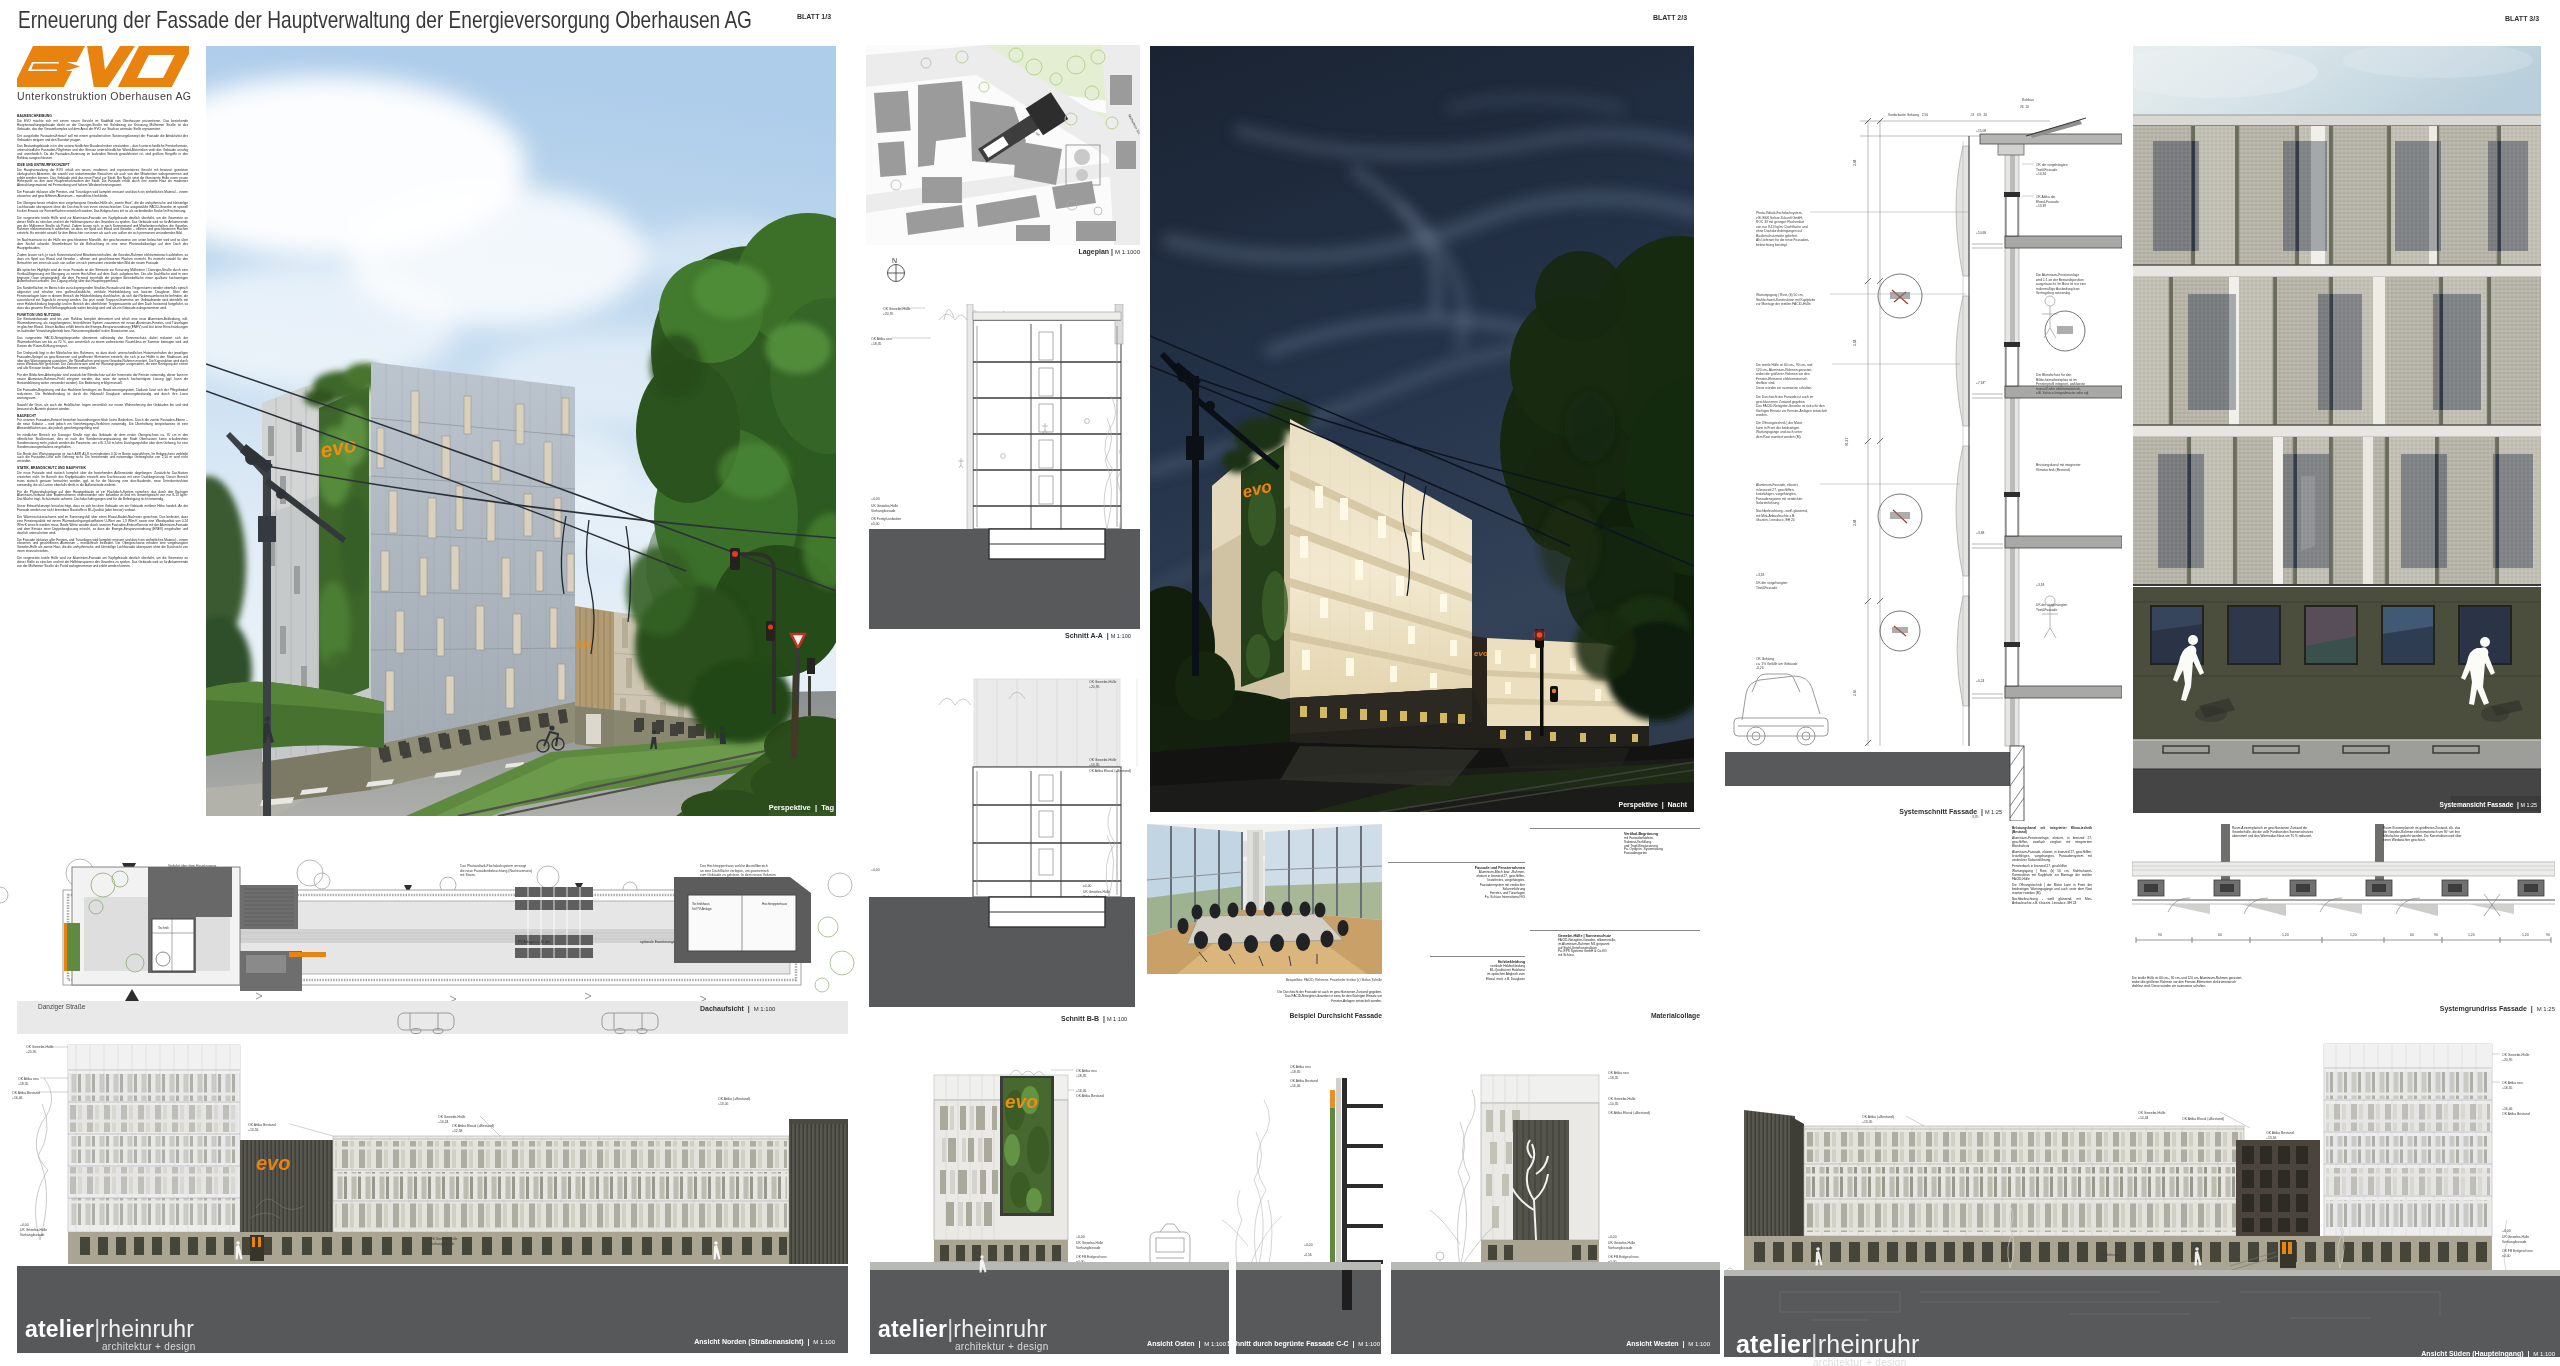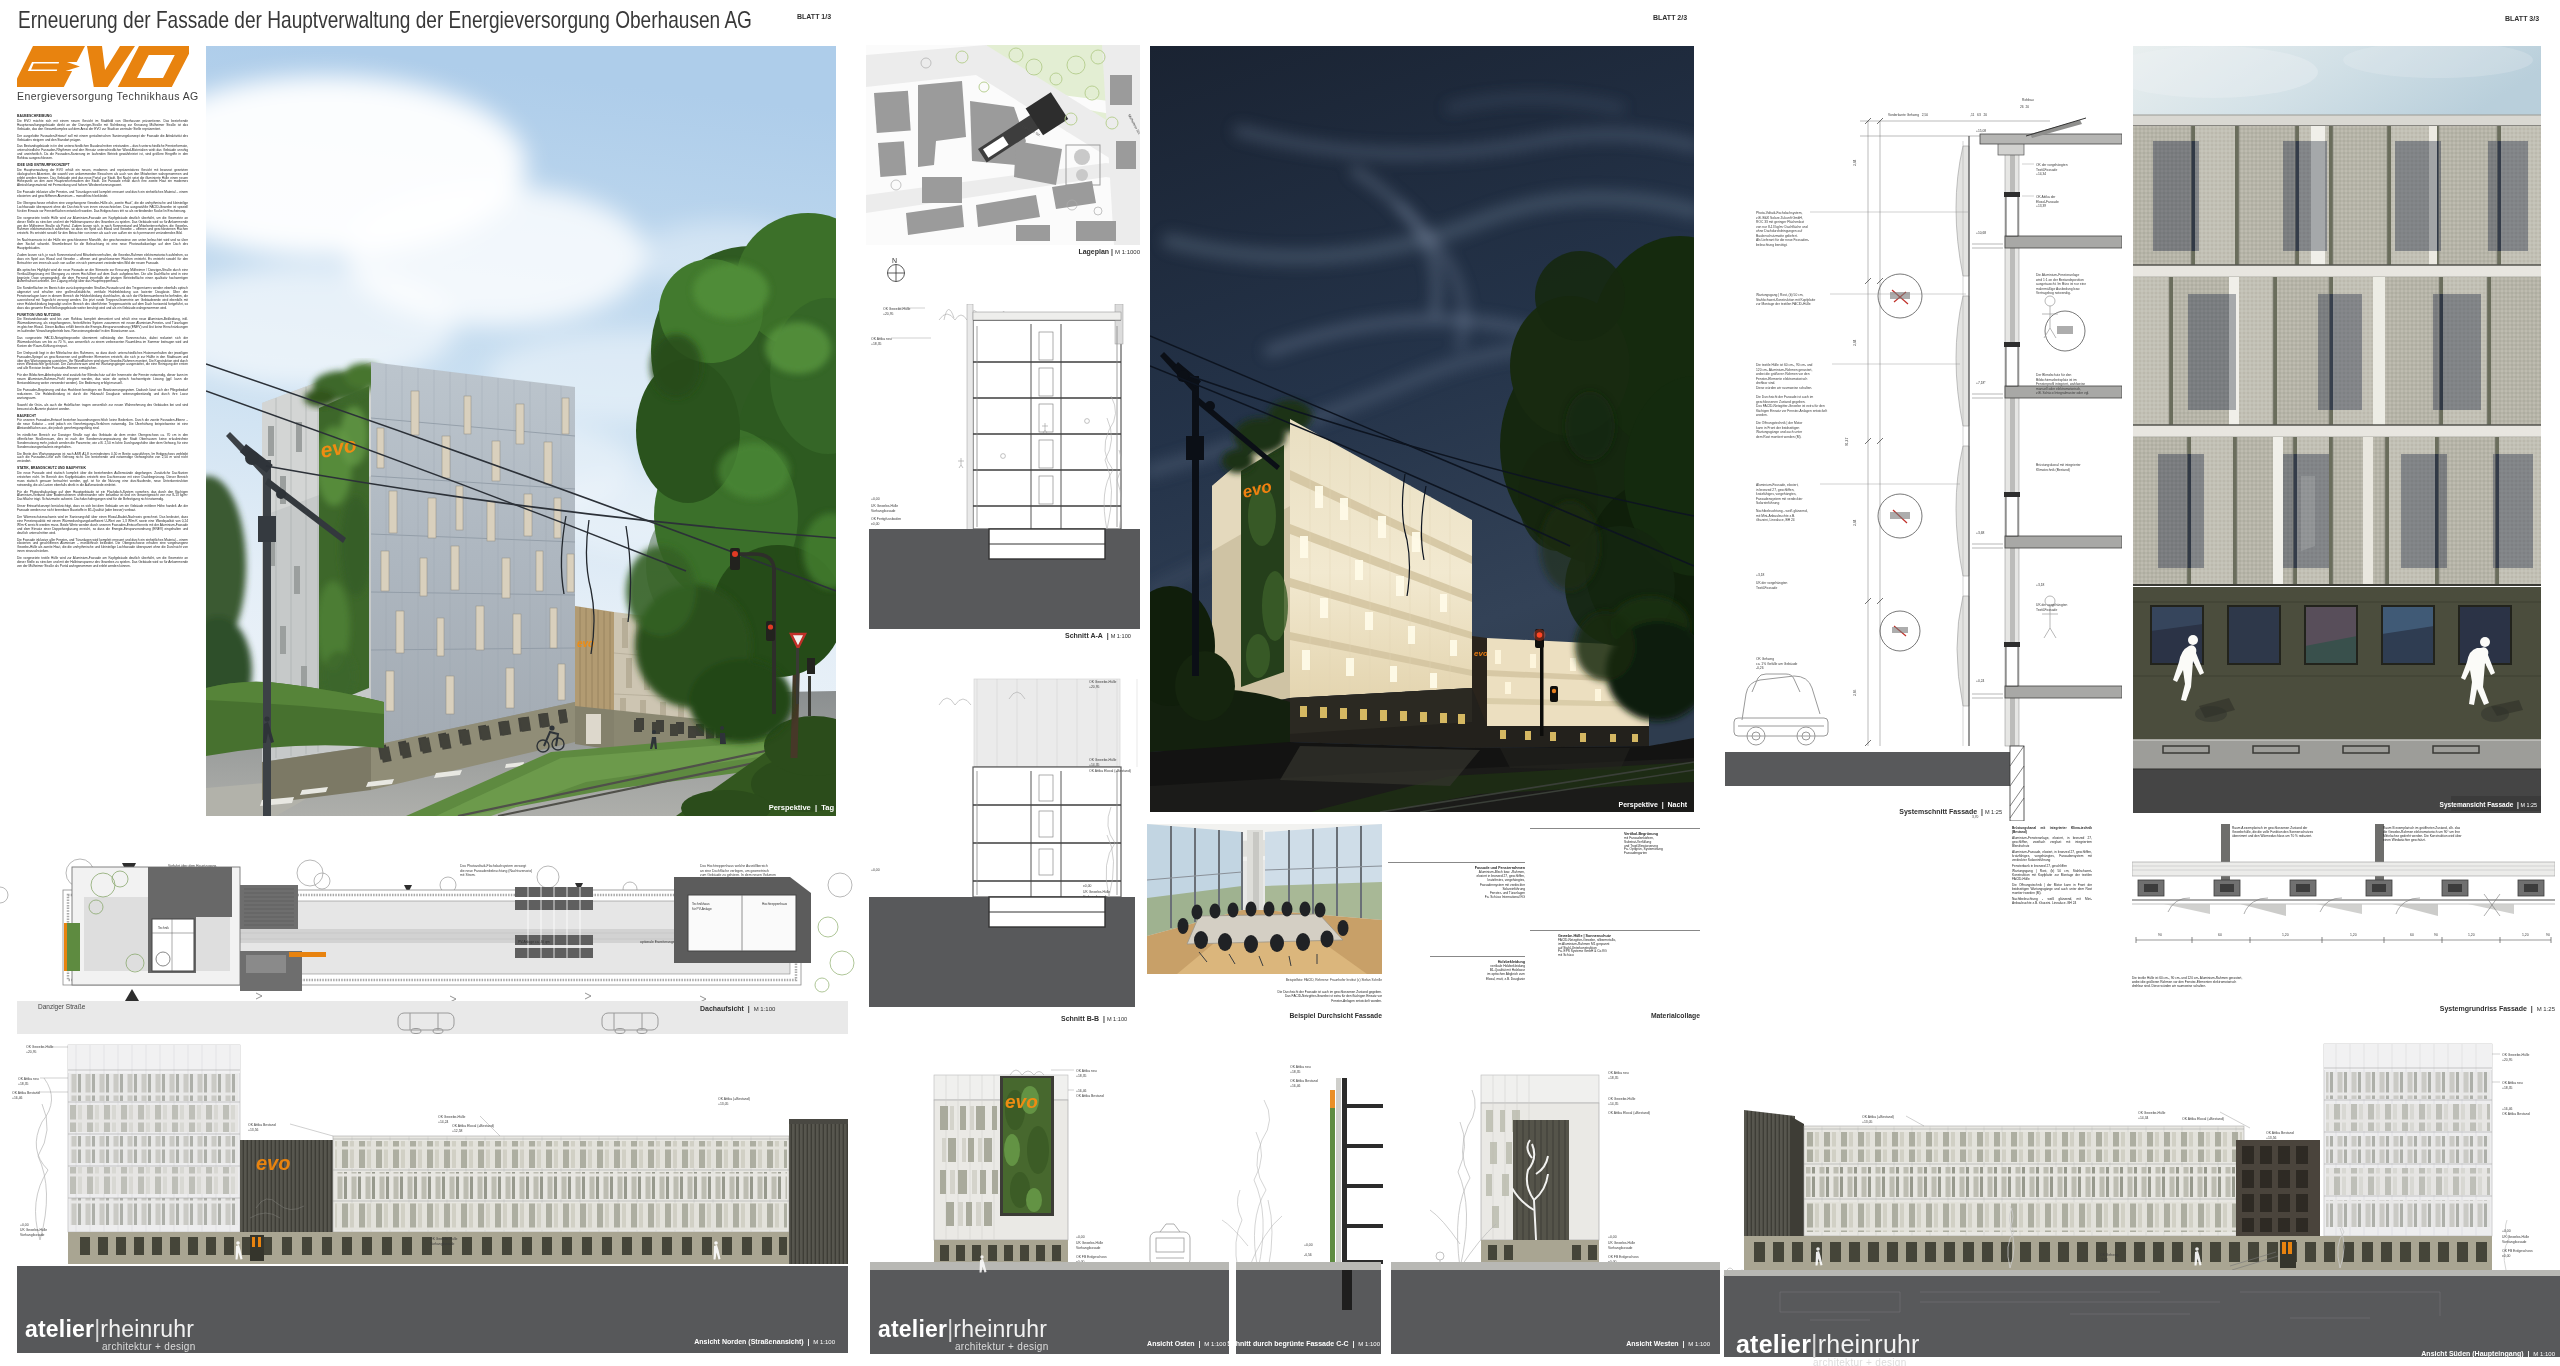--- a/index.html
+++ b/index.html
@@ -25,21 +25,21 @@
 <g transform="translate(10,0) skewX(-14)">
 <path d="M6,0 L58,0 L47,41 L-4,41 Z" fill="#e8830f"></path>
 <polygon points="9,16 56,16 56,25 7,25" fill="#ffffff"></polygon>
 <polygon points="11,17.5 36,17.5 36,13.5 58,20.5 36,28 36,23.5 10,23.5" fill="#e8830f"></polygon>
 <path d="M60,0 L75,0 L84,24 L93,0 L108,0 L91,41 L77,41 Z" fill="#e8830f"></path>
 <path d="M112,0 L166,0 L155,41 L101,41 Z M124,9 L118,32 L144,32 L150,9 Z" fill="#e8830f"></path>
 </g>
 </svg>
 </div>
 
-<div class="abs" style="left:17px;top:90px;font-size:10.5px;color:#3c3c3c;letter-spacing:0.45px;">Energieversorgung Technikhaus AG</div>
+<div class="abs" style="left:17px;top:90px;font-size:10.5px;color:#3c3c3c;letter-spacing:0.45px;">Unterkonstruktion Oberhausen AG</div>
 
 <div class="abs" style="left:17px;top:114px;width:171px;height:730px;overflow:hidden;">
 <div class="tiny" style="width:342px;">
 <h4>BAUBESCHREIBUNG</h4>
 <p>Die EVO möchte sich mit einem neuen Gesicht im Stadtbild von Oberhausen präsentieren. Das bestehende Hauptverwaltungsgebäude direkt an der Danziger-Straße mit Sichtbezug zur Kreuzung Mülheimer Straße ist das Gebäude, das den Gesamtkomplex auf dem Areal der EVO zur Stadt an zentraler Stelle repräsentiert.</p>
 <p>Der ausgelobte Fassaden-Entwurf soll mit einem gestalterischen Sanierungskonzept der Fassade die Attraktivität des Gebäudes steigern und den Standort prägen.</p>
 <p>Das Bestandsgebäude ist in drei unterschiedlichen Bauabschnitten entstanden – durch unterschiedliche Fensterformate, unterschiedliche Fassaden-Rhythmen und den Einsatz unterschiedlicher Wand-Materialien wirkt das Gebäude unruhig und uneinheitlich. Da die Fassaden-Sanierung im laufenden Betrieb gewährleistet ist, sind größere Eingriffe in den Rohbau ausgeschlossen.</p>
 <h4>IDEE UND ENTWURFSKONZEPT</h4>
 <p>Die Hauptverwaltung der EVO erhält ein neues, modernes und repräsentatives Gesicht mit bewusst gesetzten ökologischen Akzenten, die sowohl von ankommenden Besuchern als auch von den Mitarbeitern wahrgenommen und erlebt werden können. Das Gebäude wird das neue Portal zur Stadt. Bei Nacht setzt die illuminierte Hülle einen neuen Höhepunkt an den zwei Hauptverkehrsadern der Stadt. Die Fassade erhält durch ihre zweite Haut ein modernes Abstrahlungsmaterial mit Fernwirkung und hohem Wiedererkennungswert.</p>
 <p>Die Fassade inklusive aller Fenster- und Türanlagen wird komplett erneuert und durch ein einheitliches Material – einem eloxierten und geschliffenen Aluminium – monolithisch bekleidet.</p>

